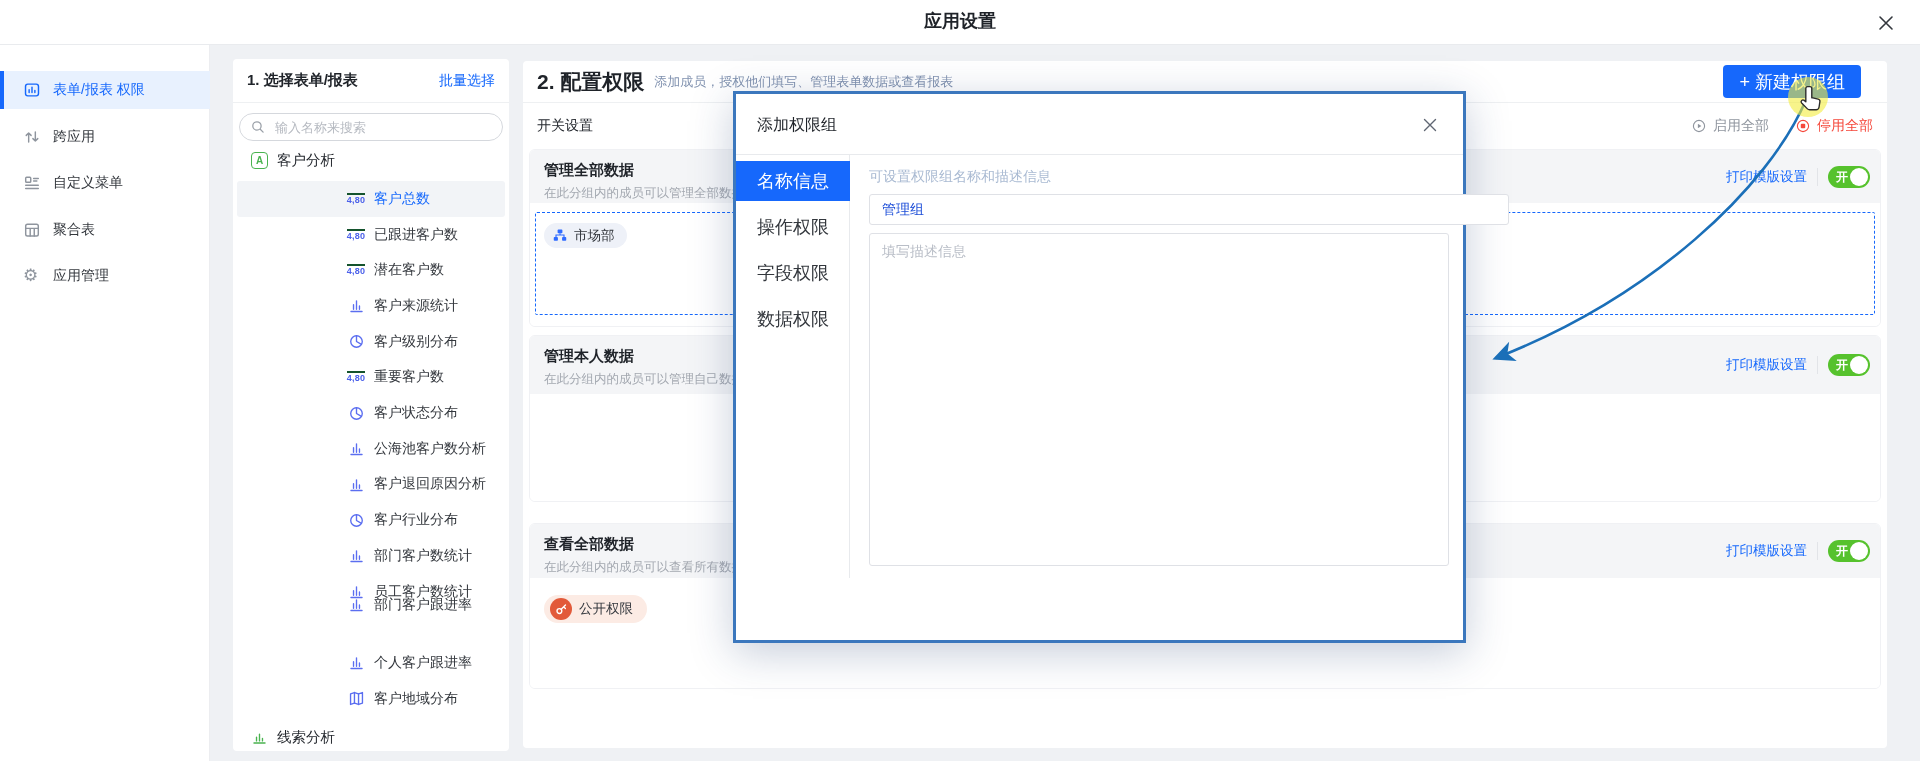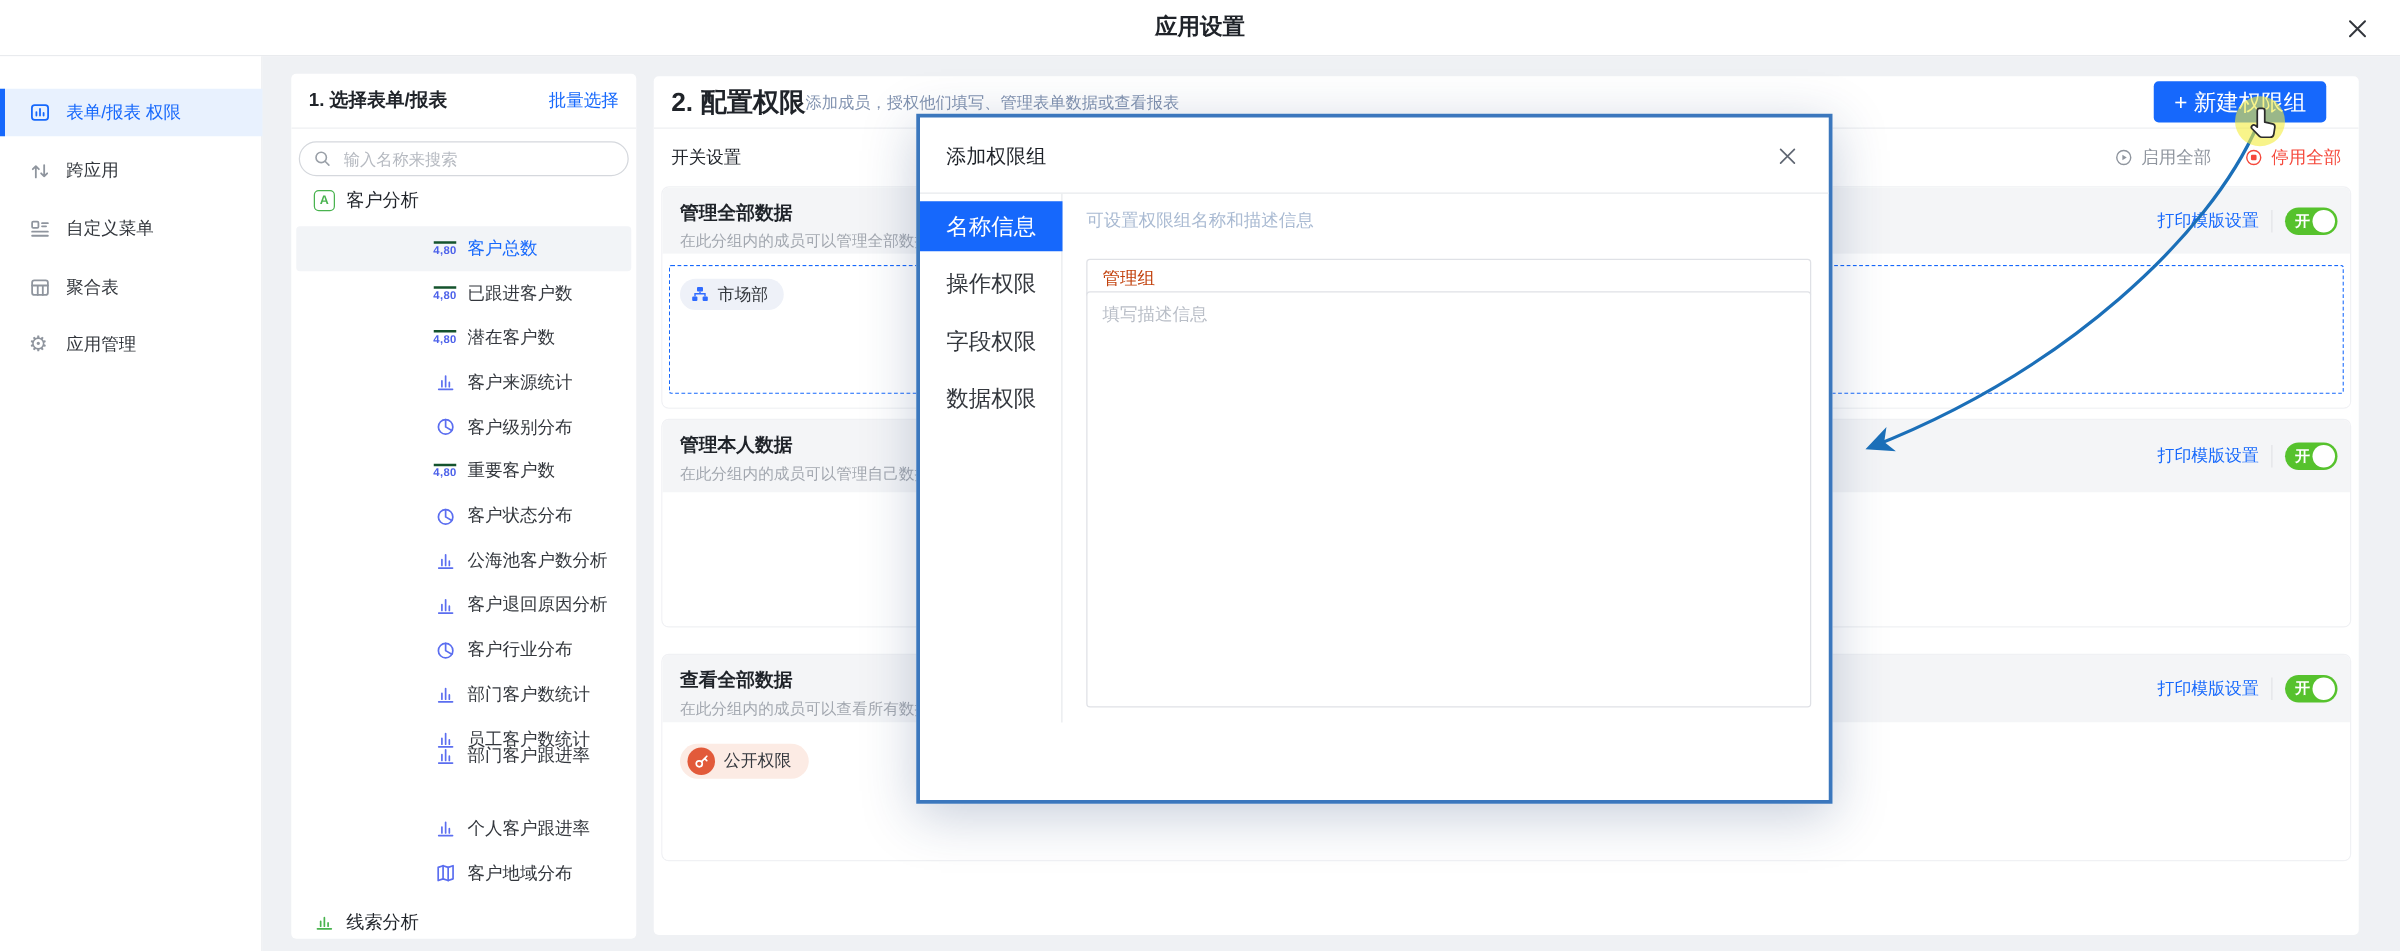--- a/index.html
+++ b/index.html
@@ -34,21 +34,21 @@
   .form-item{position:absolute;left:4px;width:268px;border-radius:3px;display:flex;align-items:center;font-size:14px;color:#33373d;cursor:pointer;}
   .form-item.selected{background:#f2f4f7;color:#1668fc;}
   .form-item .iwrap{width:30px;margin-left:104px;margin-right:3px;display:flex;justify-content:center;color:#5b6ef0;flex:none;}
   .form-item .iwrap .ic{width:17px;height:17px;}
   .numico{display:inline-block;font-size:9px;font-weight:700;color:#4c61ea;border-top:2px solid #14532d;padding-top:1px;line-height:1;letter-spacing:.3px;font-family:"Liberation Sans","DejaVu Sans",sans-serif;}
   .gico .ic,.gbars{width:17px;height:17px;color:#49b34f;}
   
   .panel-config{position:absolute;left:523px;top:61px;width:1364px;height:687px;background:#fff;border-radius:4px;overflow:hidden;}
   .pc-header{position:absolute;left:0;top:0;width:100%;height:42px;border-bottom:1px solid #eef0f2;display:flex;align-items:center;padding:0 14px;}
   .pc-title{font-size:21px;font-weight:700;}
-  .pc-sub{font-size:13px;color:#8293b0;}
+  .pc-sub{font-size:13px;color:#8293b0;margin-left:10px;}
   .new-group-btn{position:absolute;right:26px;top:4px;height:33px;padding:0 16px;background:#1668fc;color:#fff;border:none;border-radius:4px;font-size:18px;cursor:pointer;font-family:inherit;}
   .switch-row{position:absolute;left:0;top:42px;width:100%;height:46px;display:flex;align-items:center;padding:0 14px;}
   .sw-label{font-size:14px;color:#1f2329;}
   .sw-actions{margin-left:auto;display:flex;align-items:center;gap:26px;font-size:14px;}
   .act{display:flex;align-items:center;gap:6px;cursor:pointer;}
   .act .ic{width:16px;height:16px;}
   .act.enable{color:#8f959e;}
   .act.disable{color:#f5483b;}
   .section{position:absolute;left:6px;width:1352px;border:1px solid #f0f1f4;border-radius:6px;overflow:hidden;background:#fff;}
   .sec-band{position:relative;background:#f4f5f7;padding:11px 14px 10px;}
@@ -71,21 +71,21 @@
   
   .modal{position:absolute;left:733px;top:91px;width:733px;height:552px;background:#fff;border:3px solid #3b77bd;box-shadow:0 10px 40px rgba(30,60,110,.25);}
   .m-header{position:absolute;left:0;top:0;right:0;height:61px;border-bottom:1px solid #e8eaed;}
   .m-title{position:absolute;left:21px;top:21px;font-size:16px;color:#1f2329;}
   .m-close{position:absolute;right:22px;top:20px;width:22px;height:22px;color:#5f6672;cursor:pointer;}
   .m-rail{position:absolute;left:0;top:61px;width:114px;height:423px;border-right:1px solid #e8eaed;}
   .m-tab{width:114px;height:40px;display:flex;align-items:center;justify-content:center;font-size:18px;color:#33373d;cursor:pointer;margin-top:6px;}
   .m-tab:first-child{margin-top:6px;}
   .m-tab.active{background:#1668fc;color:#fff;margin-top:6px;}
   .m-hint{position:absolute;left:133px;top:74px;font-size:14px;color:#a9bad2;}
-  .m-input{position:absolute;left:133px;top:113px;width:580px;height:31px;border:1px solid #dfe1e6;border-radius:3px;padding:0 12px;font-size:14px;color:#c2410c;outline:none;font-family:inherit;}
+  .m-input{position:absolute;left:133px;top:100px;width:640px;height:31px;border:1px solid #dfe1e6;border-radius:3px;padding:0 12px;font-size:14px;color:#1d4ed8;outline:none;font-family:inherit;}
   .m-textarea{position:absolute;left:133px;top:139px;width:580px;height:333px;border:1px solid #dfe1e6;border-radius:3px;padding:9px 12px;font-size:14px;color:#2a2e36;outline:none;resize:none;font-family:inherit;}
   .m-textarea::placeholder{color:#b9bec7;}
   .m-footer{position:absolute;left:0;right:0;top:484px;bottom:0;border-top:1px solid #e8eaed;display:flex;align-items:center;justify-content:flex-end;gap:16px;padding-right:14px;}
   .btn{height:31px;padding:0 22px;border-radius:4px;font-size:14px;cursor:pointer;font-family:inherit;}
   .btn.cancel{background:#fff;border:1px solid #d9dce0;color:#33373d;}
   .btn.save{background:#1668fc;border:1px solid #1668fc;color:#fff;}
   
   .overlay{position:absolute;left:0;top:0;width:1920px;height:761px;pointer-events:none;}
 </style>
 </head>

